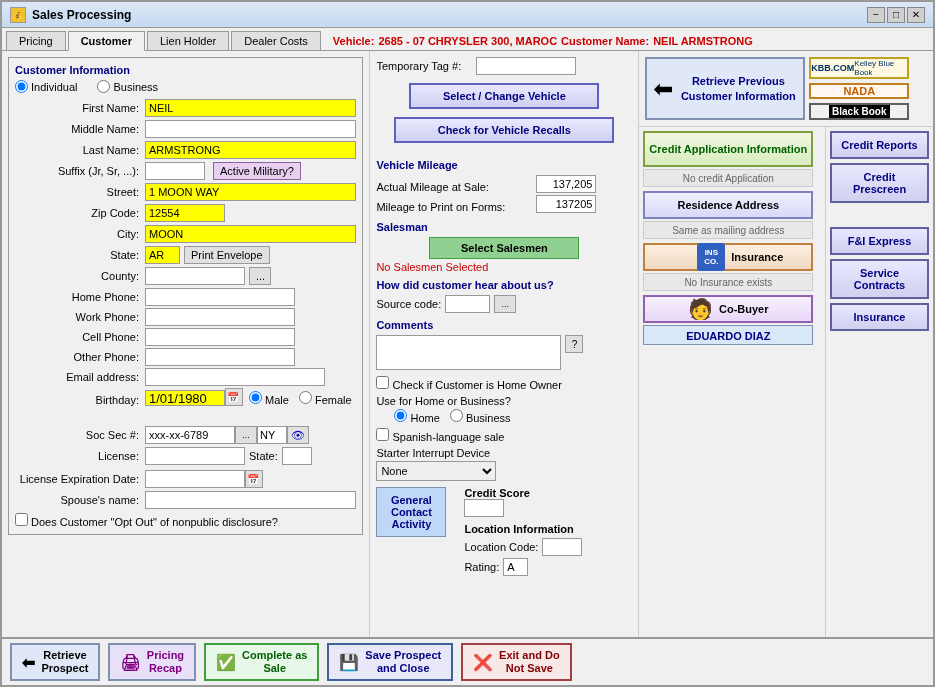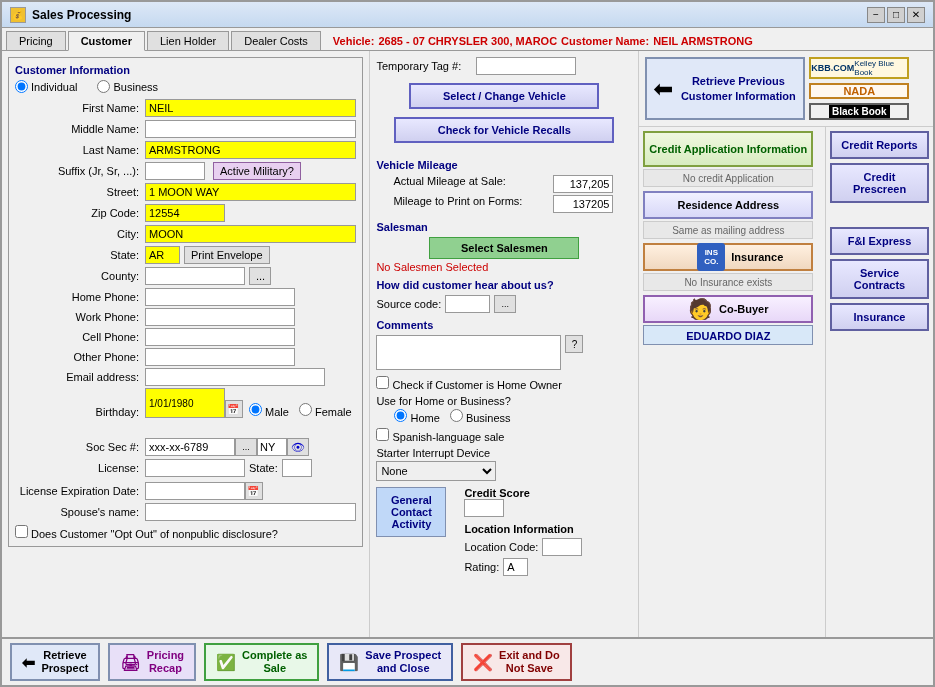--- a/index.html
+++ b/index.html
@@ -43,21 +43,21 @@
     .state-input { width: 35px; height: 18px; border: 1px solid #999; padding: 1px 3px; font-size: 11px; background: #ffff00; }
     
     .btn-small { padding: 1px 6px; border: 1px solid #999; background: #e0e0e0; font-size: 11px; cursor: pointer; height: 18px; }
     .btn-small.purple { background: #e8d0f0; border-color: #9060a0; }
     
     .phone-row { display: flex; align-items: center; margin-bottom: 2px; }
     .phone-label { width: 130px; text-align: right; padding-right: 6px; font-size: 11px; }
     .phone-input { width: 150px; height: 18px; border: 1px solid #999; padding: 1px 3px; font-size: 11px; background: #fff; }
     
     .birthday-row { display: flex; align-items: flex-end; margin-bottom: 20px; }
-    .birthday-input { width: 80px; height: 30px; border: 1px solid #999; padding: 1px 3px; font-size: 10px; background: #ffff00; }
+    .birthday-input { width: 80px; height: 16px; border: 1px solid #999; padding: 1px 3px; font-size: 13px; background: #ffff00; }
     .cal-icon { width: 18px; height: 18px; border: 1px solid #999; background: #e0e0e0; display: flex; align-items: center; justify-content: center; font-size: 10px; cursor: pointer; }
     .gender-options { display: flex; gap: 10px; margin-left: 6px; }
     
     .soc-row { display: flex; align-items: center; margin-bottom: 3px; }
     .soc-input { width: 90px; height: 18px; border: 1px solid #999; padding: 1px 3px; font-size: 11px; background: #fff; }
     .soc-btn { width: 22px; height: 18px; border: 1px solid #999; background: #e0e0e0; display: flex; align-items: center; justify-content: center; font-size: 9px; cursor: pointer; }
     .state-small { width: 30px; height: 18px; border: 1px solid #999; padding: 1px 2px; font-size: 11px; background: #fff; }
     .eye-btn { width: 22px; height: 18px; border: 1px solid #999; background: #e0e0e0; display: flex; align-items: center; justify-content: center; cursor: pointer; color: #0000cc; }
     
     .license-row { display: flex; align-items: center; margin-bottom: 5px; }
@@ -71,21 +71,21 @@
     
     .temp-tag-row { display: flex; align-items: center; margin-bottom: 8px; }
     .temp-tag-label { font-size: 11px; width: 100px; }
     .temp-tag-input { width: 100px; height: 18px; border: 1px solid #999; padding: 1px 3px; font-size: 11px; background: #fff; }
     
     .btn-vehicle { width: 190px; height: 26px; background: linear-gradient(to bottom, #e8e8ff, #d0d0f0); border: 2px solid #6060c0; font-size: 11px; font-weight: bold; color: #000080; cursor: pointer; margin-bottom: 4px; }
     .btn-vehicle-recalls { width: 220px; height: 26px; background: linear-gradient(to bottom, #e8e8ff, #d0d0f0); border: 2px solid #6060c0; font-size: 11px; font-weight: bold; color: #000080; cursor: pointer; margin-bottom: 8px; }
     
     .mileage-section { margin-bottom: 8px; }
     .mileage-section .section-title { font-size: 11px; }
-    .mileage-row { display: flex; align-items: flex-start; margin-bottom: 2px; margin-left: 17px; }
+    .mileage-row { display: flex; align-items: flex-end; margin-bottom: 2px; }
     .mileage-label { width: 160px; font-size: 11px; }
     .mileage-input { width: 60px; height: 18px; border: 1px solid #999; padding: 1px 3px; font-size: 11px; background: #fff; text-align: right; }
     
     .salesman-section { margin-bottom: 6px; }
     .btn-salesman { width: 150px; height: 22px; background: #90d090; border: 1px solid #40a040; font-size: 11px; font-weight: bold; cursor: pointer; margin-bottom: 2px; }
     .no-salesman { color: #cc0000; font-size: 11px; margin-bottom: 6px; }
     
     .heard-section { margin-bottom: 6px; }
     .source-row { display: flex; align-items: center; gap: 4px; }
     .source-input { width: 45px; height: 18px; border: 1px solid #999; padding: 1px 3px; font-size: 11px; background: #fff; }

